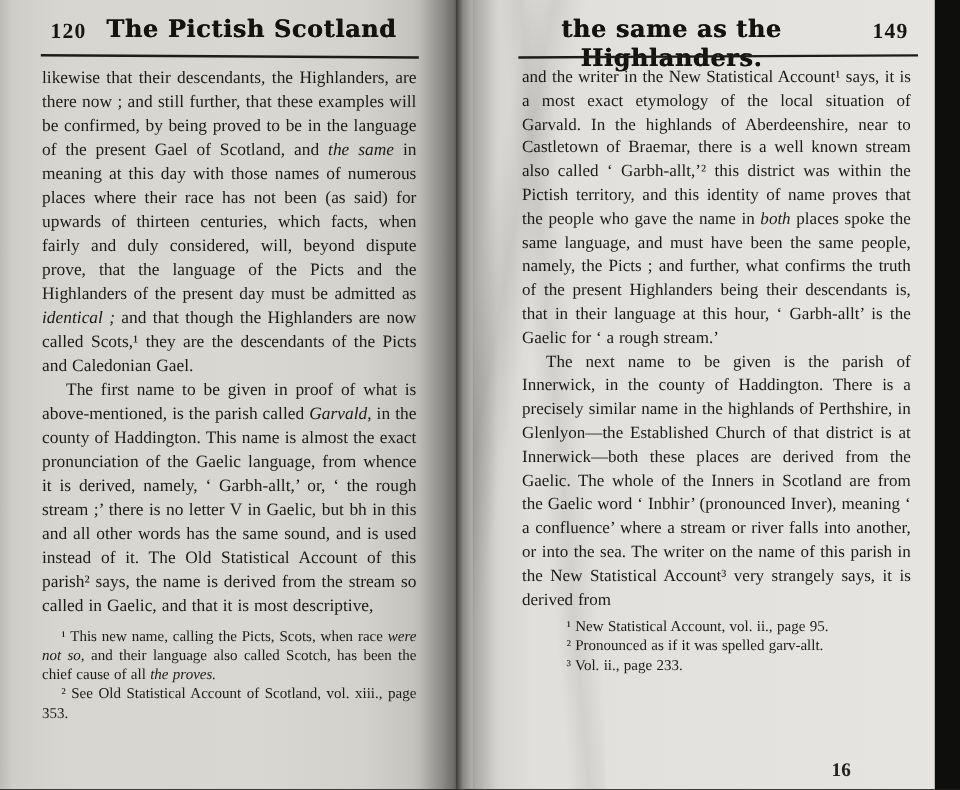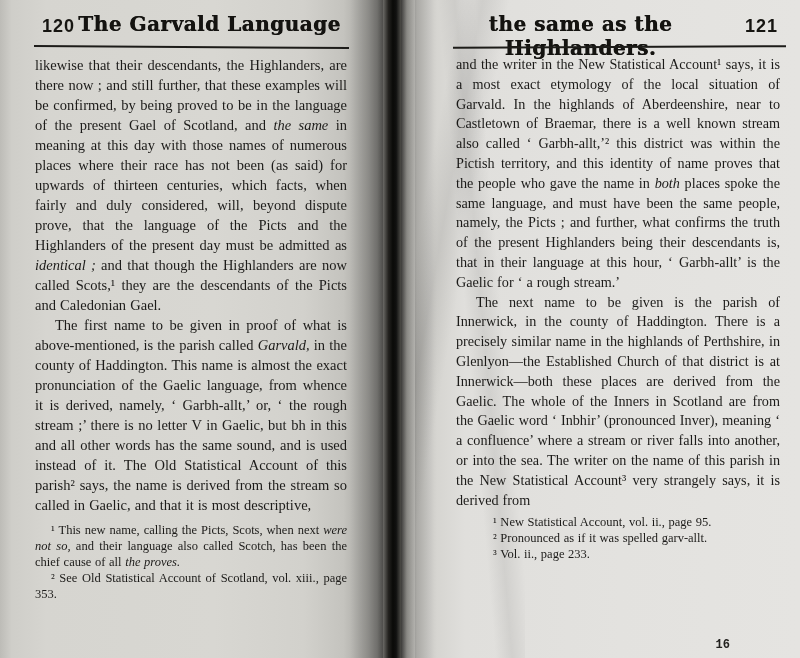--- a/index.html
+++ b/index.html
@@ -13,21 +13,21 @@
   }
   .page { position: absolute; top: 0; height: 658px; overflow: hidden; }
   .page.left {
     left: 0; width: 389px;
     background: linear-gradient(90deg,
       #bdbcb7 0%, #cfcec9 3%, #d6d5d0 12%, #d8d7d2 55%,
       #d2d1cc 78%, #c2c1bc 90%, #8f8e8a 97%, #4a4946 100%);
     padding: 0;
   }
   .page.right {
-    left: 401px; width: 399px;
+    left: 380px; width: 399px;
     background: linear-gradient(90deg,
       #3c3b39 0%, #8a8985 1.5%, #bcbbb7 4%, #d6d5d1 9%,
       #e0dfdc 16%, #e3e2df 55%, #e5e4e1 100%);
   }
   
   .gutter-shade-left {
     position: absolute; top: 0; right: 0; width: 46px; height: 100%;
     background: linear-gradient(90deg, rgba(0,0,0,0) 0%, rgba(0,0,0,0.12) 55%, rgba(0,0,0,0.35) 100%);
     pointer-events: none;
   }
@@ -40,21 +40,21 @@
     pointer-events: none;
   }
   .gutter {
     position: absolute; top: 0; left: 383px; width: 22px; height: 658px;
     background: linear-gradient(90deg, #6b6a66 0%, #23221f 25%, #0a0a08 45%, #111110 60%, #55544f 85%, #8a8984 100%);
   }
   
   .header { position: relative; height: 30px; margin-top: 12px; }
   .pagenum {
     position: absolute; top: 4px;
-    font-family: Liberation Sans, sans-serif;
+    font-family: Liberation Serif, serif;
     font-size: 18px; font-weight: bold; letter-spacing: 1px; color: #161511;
   }
   .left-num  { left: 42px; }
   .right-num { right: 22px; }
   .running-title {
     position: absolute; top: 0; left: 0; right: 0;
     text-align: center;
     font-family: "DejaVu Serif", serif;
     font-size: 20px; font-weight: bold; letter-spacing: 0.5px;
     color: #141310;
@@ -88,52 +88,52 @@
     text-align: justify;
     margin-top: 7px;
     word-spacing: 0.5px;
   }
   .page.left  .footnotes { margin-left: 35px; margin-right: 42px; }
   .page.right .footnotes { margin-left: 92px; margin-right: 20px; text-align: left; margin-top: 4px; }
   .footnote { text-indent: 16px; }
   .page.right .footnote { text-indent: 0; }
   .signature {
     position: absolute; right: 70px; bottom: 6px;
-    font-size: 12px; font-weight: bold; font-family: Liberation Mono, monospace; color: #22211e;
+    font-size: 16px; font-weight: bold; font-family: Liberation Serif, serif; color: #22211e;
   }
 </style>
 </head>
 <body>
 
 <div class="spread">
 
   <div class="page left">
     <div class="header">
       <span class="pagenum left-num">120</span>
-      <span class="running-title">The Garvald Language</span>
+      <span class="running-title">The Pictish Scotland</span>
     </div>
     <div class="rule rule-left"></div>
     <div class="body">
         <div class="para"><span>likewise that their descendants, the Highlanders, are there now ; and still further, that these examples will be confirmed, by being proved to be in the language of the present Gael of Scotland, and </span><span class="it">the same</span><span> in meaning at this day with those names of numerous places where their race has not been (as said) for upwards of thirteen centuries, which facts, when fairly and duly considered, will, beyond dispute prove, that the language of the Picts and the Highlanders of the present day must be admitted as </span><span class="it">identical ;</span><span> and that though the Highlanders are now called Scots,¹ they are the descendants of the Picts and Caledonian Gael.</span></div>
         <div class="para indent"><span>The first name to be given in proof of what is above-mentioned, is the parish called </span><span class="it">Garvald,</span><span> in the county of Haddington.  This name is almost the exact pronunciation of the Gaelic language, from whence it is derived, namely, ‘ Garbh-allt,’ or, ‘ the rough stream ;’ there is no letter V in Gaelic, but bh in this and all other words has the same sound, and is used instead of it.  The Old Statistical Account of this parish² says, the name is derived from the stream so called in Gaelic, and that it is most descriptive,</span></div>
       </div>
     <div class="footnotes">
-        <div class="footnote"><span>¹ This new name, calling the Picts, Scots, when next </span><span class="it">were not so,</span><span> and their language also called Scotch, has been the chief cause of all </span><span class="it">the proves.</span></div>
+        <div class="footnote"><span>¹ This new name, calling the Picts, Scots, when race </span><span class="it">were not so,</span><span> and their language also called Scotch, has been the chief cause of all </span><span class="it">the proves.</span></div>
         <div class="footnote"><span>² See Old Statistical Account of Scotland, vol. xiii., page 353.</span></div>
       </div>
     <div class="gutter-shade-left"></div>
   </div>
 
   <div class="gutter"></div>
 
   <div class="page right">
     <div class="creases"></div>
     <div class="header">
       <span class="running-title">the same as the Highlanders.</span>
-      <span class="pagenum right-num">121</span>
+      <span class="pagenum right-num">149</span>
     </div>
     <div class="rule rule-right"></div>
     <div class="body">
         <div class="para"><span>and the writer in the New Statistical Account¹ says, it is a most exact etymology of the local situation of Garvald.  In the highlands of Aberdeenshire, near to Castletown of Braemar, there is a well known stream also called ‘ Garbh-allt,’² this district was within the Pictish territory, and this identity of name proves that the people who gave the name in </span><span class="it">both</span><span> places spoke the same language, and must have been the same people, namely, the Picts ; and further, what confirms the truth of the present Highlanders being their descendants is, that in their language at this hour, ‘ Garbh-allt’ is the Gaelic for ‘ a rough stream.’</span></div>
         <div class="para indent"><span>The next name to be given is the parish of Innerwick, in the county of Haddington.  There is a precisely similar name in the highlands of Perthshire, in Glenlyon—the Established Church of that district is at Innerwick—both these places are derived from the Gaelic.  The whole of the Inners in Scotland are from the Gaelic word ‘ Inbhir’ (pronounced Inver), meaning ‘ a confluence’ where a stream or river falls into another, or into the sea.  The writer on the name of this parish in the New Statistical Account³ very strangely says, it is derived from</span></div>
       </div>
     <div class="footnotes right-footnotes">
         <div class="footnote"><span>¹ New Statistical Account, vol. ii., page 95.</span></div>
         <div class="footnote"><span>² Pronounced as if it was spelled garv-allt.</span></div>
         <div class="footnote"><span>³ Vol. ii., page 233.</span></div>

